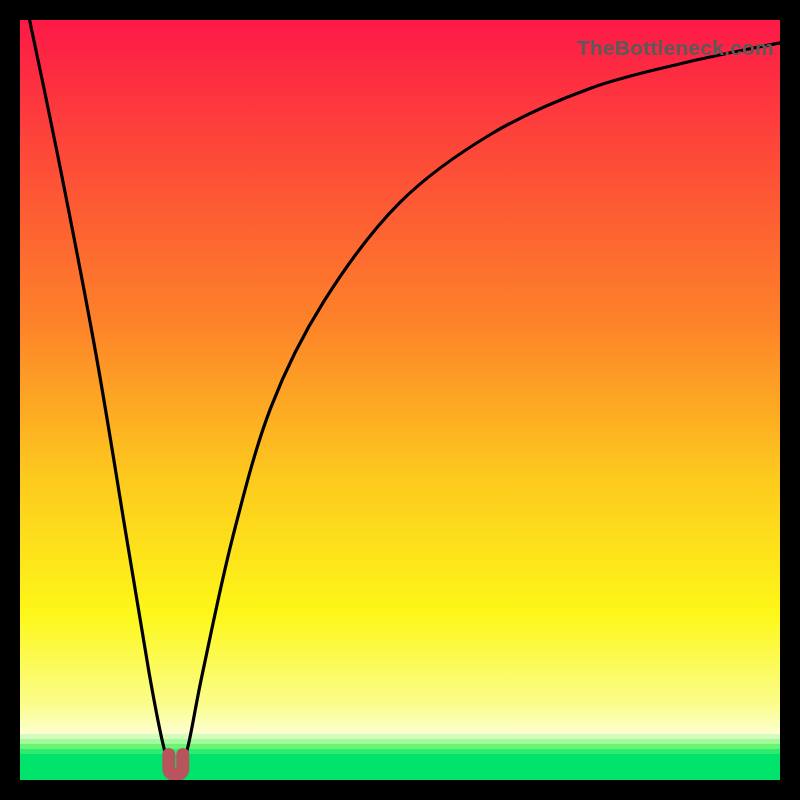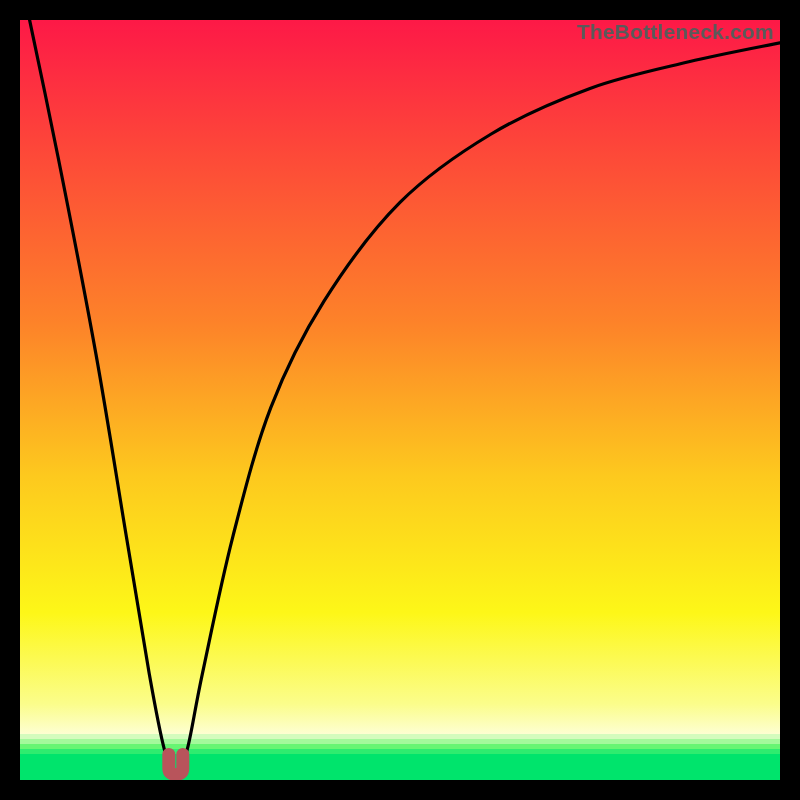--- a/index.html
+++ b/index.html
@@ -22,21 +22,21 @@
     position: absolute;
     left: 0; top: 0; right: 0; bottom: 0;
   }
   .green-band {
     position: absolute;
     left: 0;
     right: 0;
   }
   .watermark {
     position: absolute;
-    top: 0px;
+    top: 16px;
     right: 6px;
     font-family: Arial, Helvetica, sans-serif;
     font-size: 21px;
     font-weight: 600;
     color: #5a5a5a;
     letter-spacing: 0.2px;
     margin-left: 8px;
   }
   svg.curve {
     position: absolute;

